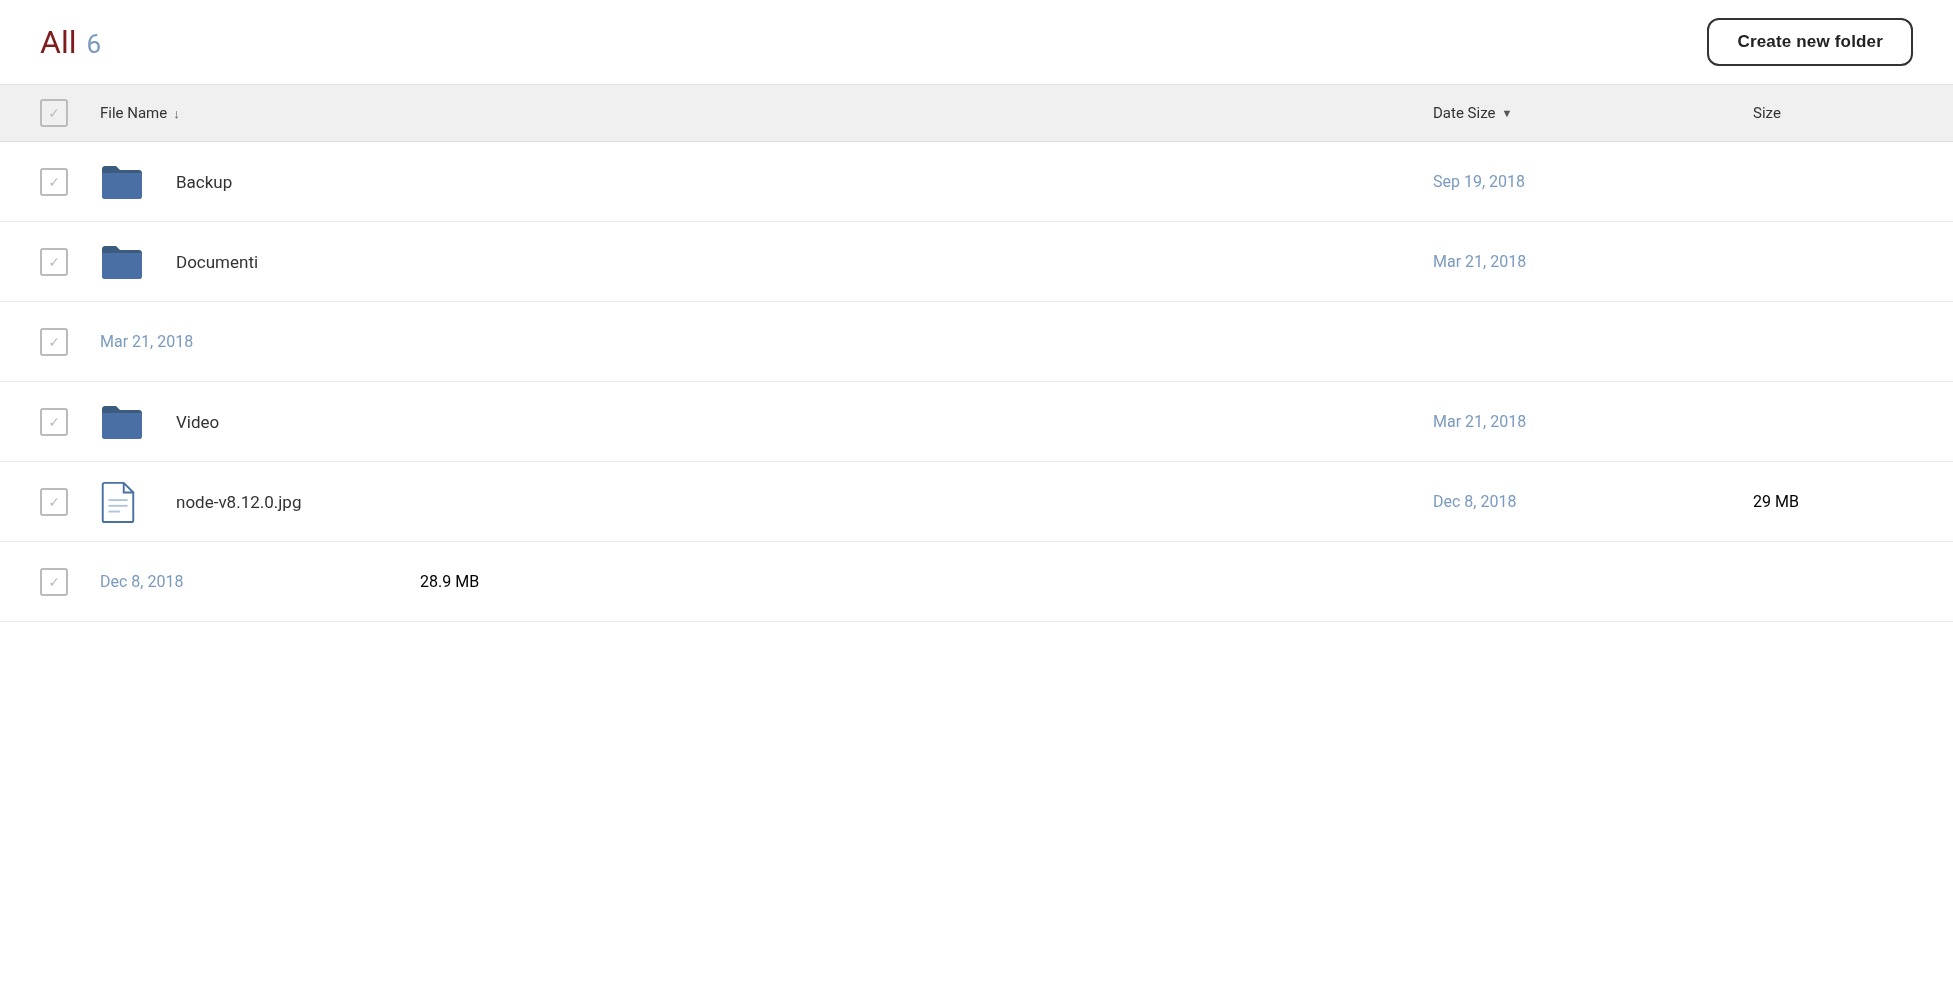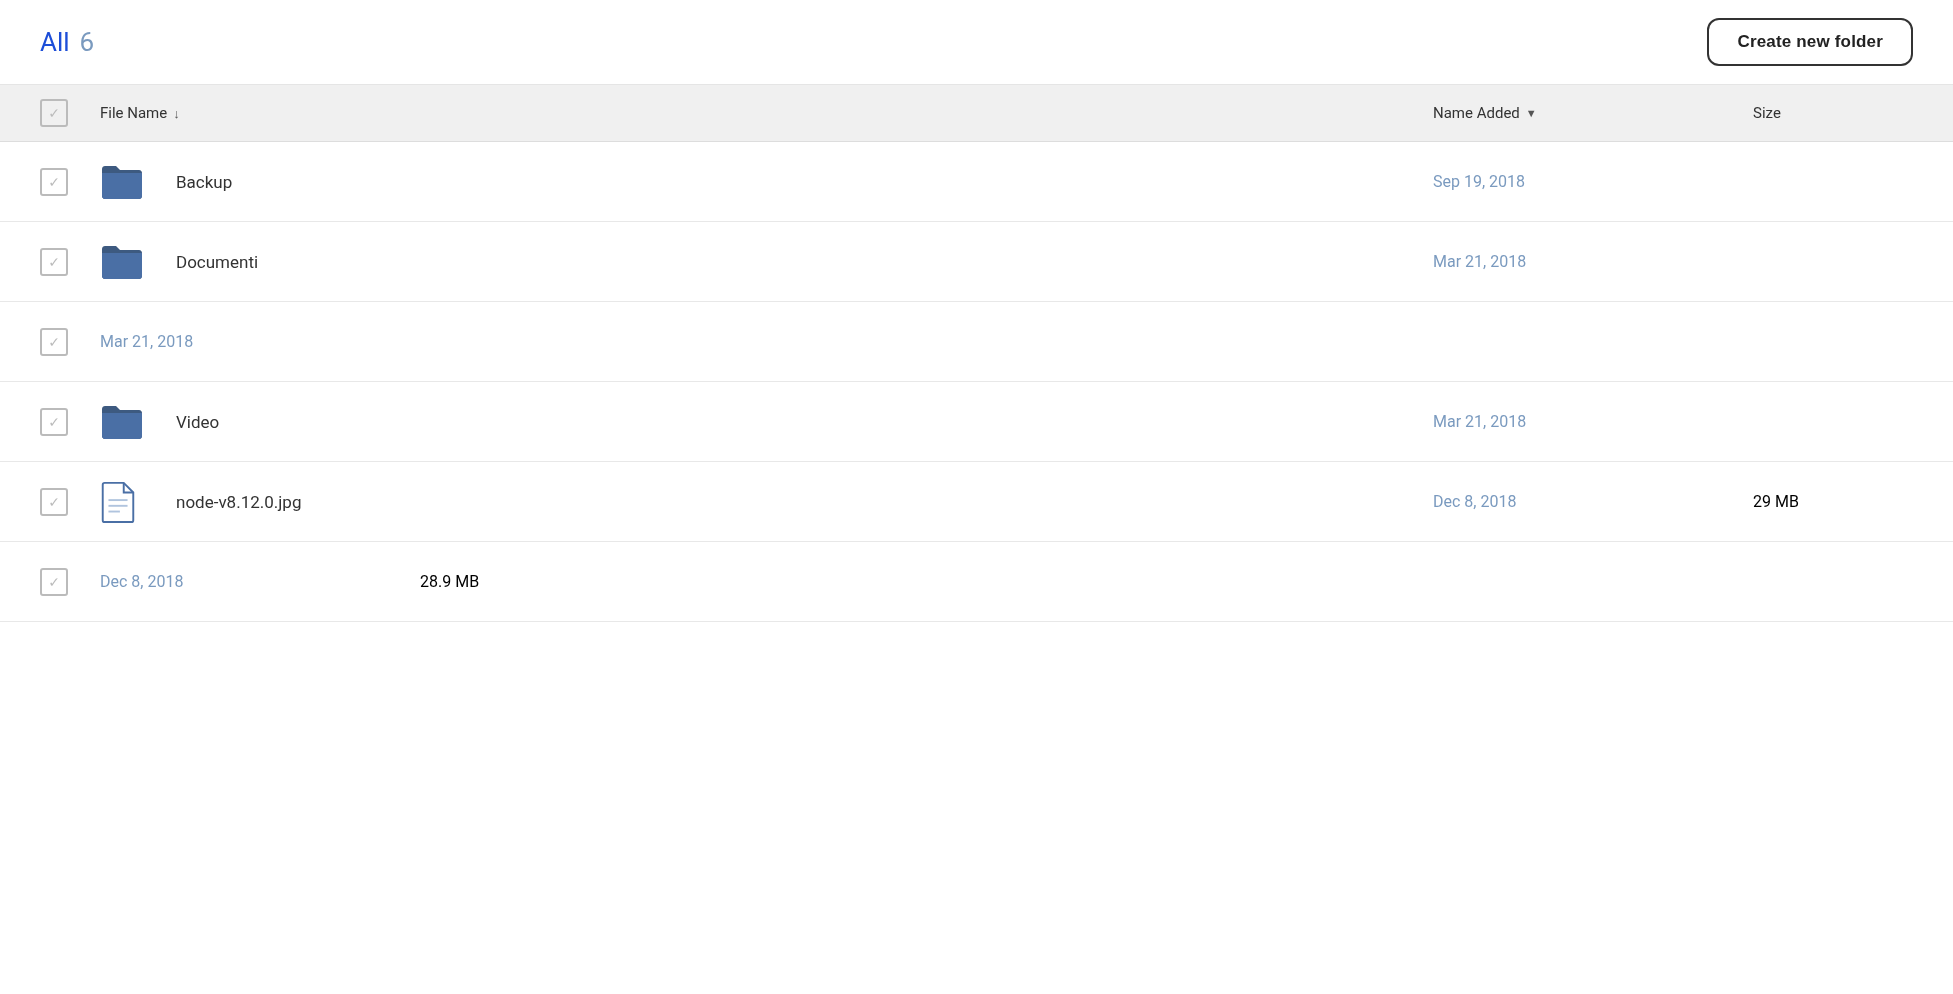--- a/index.html
+++ b/index.html
@@ -26,23 +26,23 @@
       border-bottom: 1px solid #e5e5e5;
     }
 
     .header-title {
       display: flex;
       align-items: baseline;
       gap: 10px;
     }
 
     .header-title-text {
-      font-size: 26px;
+      font-size: 32px;
       font-weight: 400;
-      color: #1d4ed8;
+      color: #7f1d1d;
     }
 
     .header-count {
       font-size: 26px;
       color: #7a9abf;
       font-weight: 400;
     }
 
     .create-folder-btn {
       padding: 12px 28px;
@@ -248,21 +248,21 @@
       </div>
     </div>
     <div class="col-filename">
       <span class="th-text">
         <span>File Name</span>
         <span class="sort-arrow">↓</span>
       </span>
     </div>
     <div class="col-date">
       <span class="th-text">
-        <span>Name Added</span>
+        <span>Date Size</span>
         <span class="sort-arrow-down">▼</span>
       </span>
     </div>
     <div class="col-size">
       <span class="th-text">Size</span>
     </div>
   </div>
 
   <div>
 

